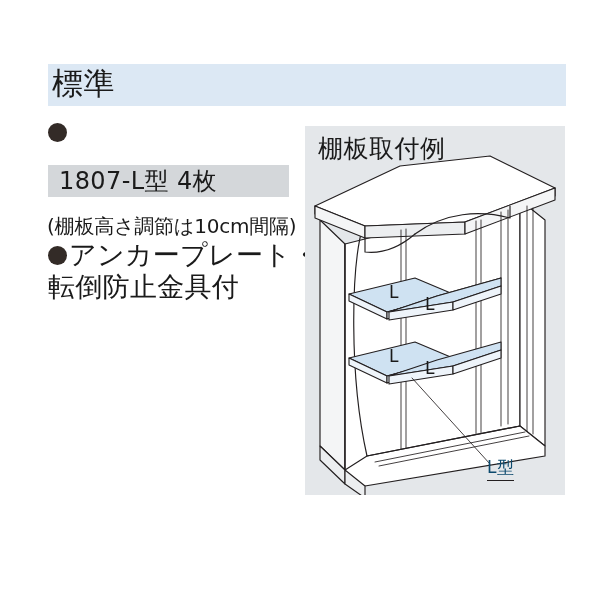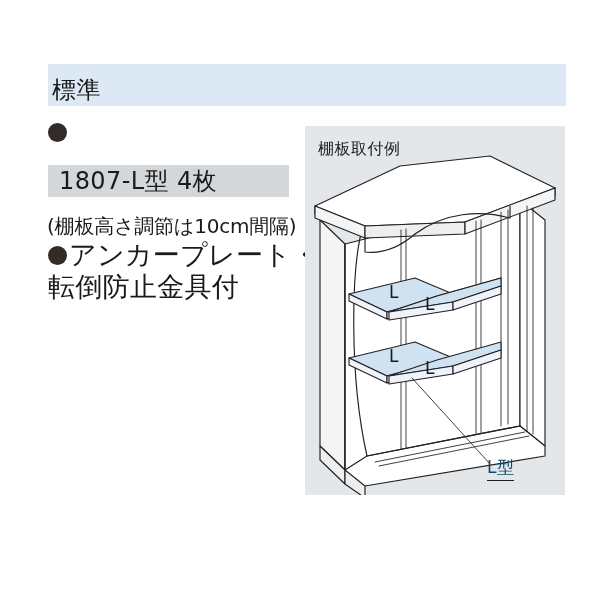--- a/index.html
+++ b/index.html
@@ -20,22 +20,22 @@
     position: absolute;
     left: 48px;
     top: 64px;
     width: 518px;
     height: 42px;
     background: #dce8f4;
   }
   #standard-banner-label {
     position: absolute;
     left: 52px;
-    top: 69px;
-    font-size: 24px;
+    top: 62px;
+    font-size: 31px;
     line-height: 42px;
     letter-spacing: 0.5px;
     color: #1a1a1a;
     white-space: nowrap;
   }
 
   .bullet-row {
     position: absolute;
     display: flex;
     align-items: center;
@@ -109,21 +109,21 @@
     left: 305px;
     top: 126px;
     width: 260px;
     height: 369px;
     background: #e4e7ea;
   }
   #diagram-title {
     position: absolute;
     left: 318px;
     top: 135px;
-    font-size: 16px;
+    font-size: 25px;
     line-height: 28px;
     letter-spacing: 0.5px;
     color: #1a1a1a;
     white-space: nowrap;
   }
   #cabinet-svg {
     position: absolute;
     left: 305px;
     top: 126px;
     width: 260px;

